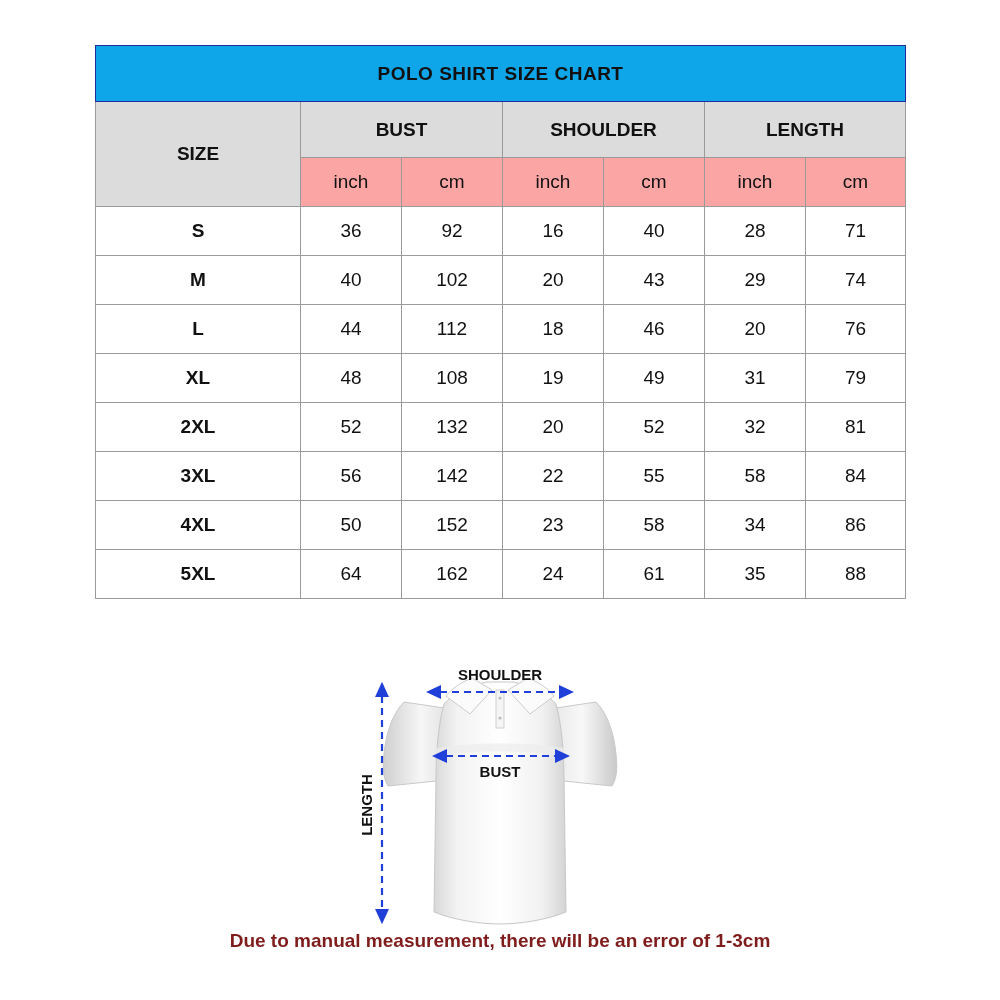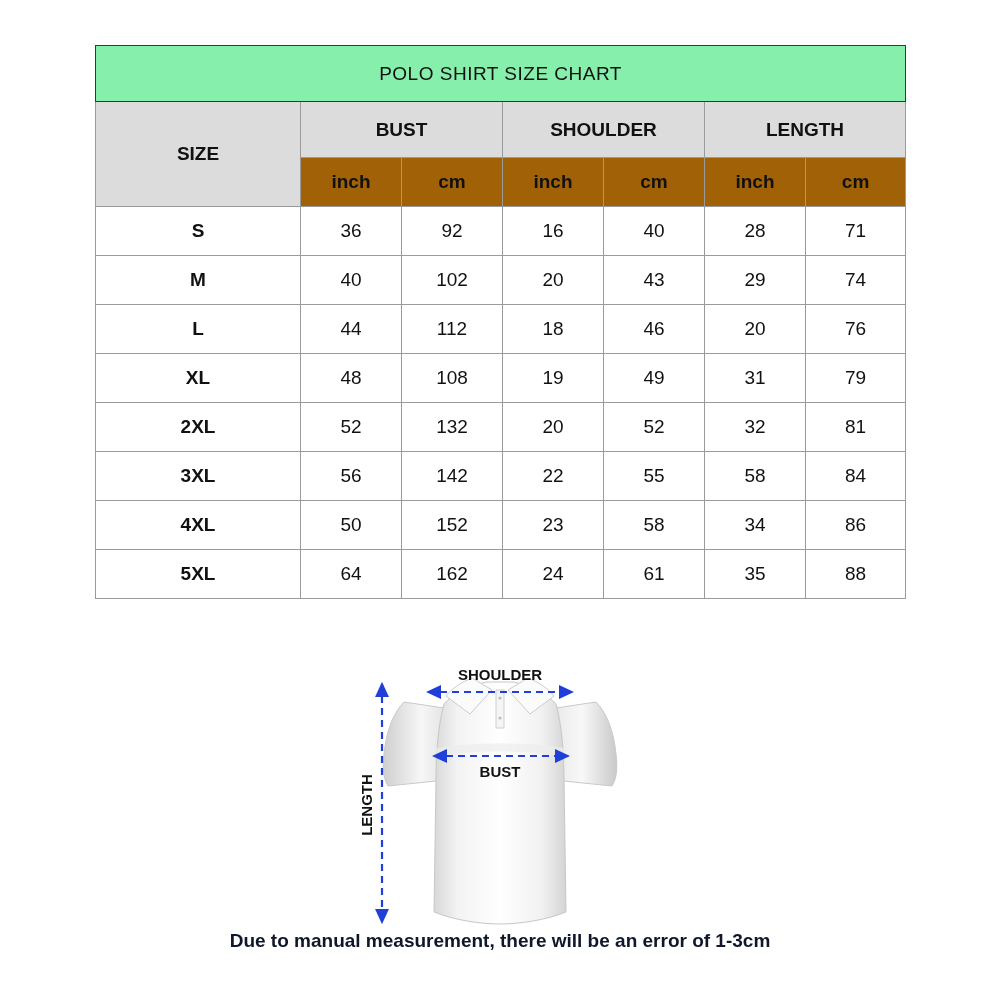--- a/index.html
+++ b/index.html
@@ -38,39 +38,39 @@
   table.size-chart td, table.size-chart th {
     border: 1px solid #9a9a9a;
     text-align: center;
     vertical-align: middle;
     font-size: 19px;
     color: #111;
     padding: 0;
   }
 
   .title-cell {
-    background: #86efac;
+    background: #0ea5e9;
     color: #ffffff;
     font-size: 35px;
-    font-weight: normal;
+    font-weight: bold;
     letter-spacing: 0.5px;
     height: 55px;
     border: 1px solid #1f2d9e !important;
     text-align: center;
   }
 
   .hdr-cell {
     background: #dcdcdc;
     font-weight: bold;
     font-size: 20px;
     height: 55px;
   }
   .subhdr-cell {
-    background: #a16207;
-    font-weight: bold;
+    background: #fca5a5;
+    font-weight: normal;
     font-size: 18px;
     height: 48px;
   }
   .size-cell {
     font-weight: bold;
     font-size: 20px;
     height: 48px;
   }
   .val-cell {
     font-size: 19px;
@@ -86,21 +86,21 @@
     width: 1000px;
     height: 310px;
   }
 
   .note {
     position: absolute;
     left: 0;
     top: 930px;
     width: 1000px;
     text-align: center;
-    color: #0f172a;
+    color: #7f1d1d;
     font-weight: bold;
     font-size: 19px;
   }
 </style>
 </head>
 <body>
 
 <div id="page">
 
   <div class="chart-wrap">

